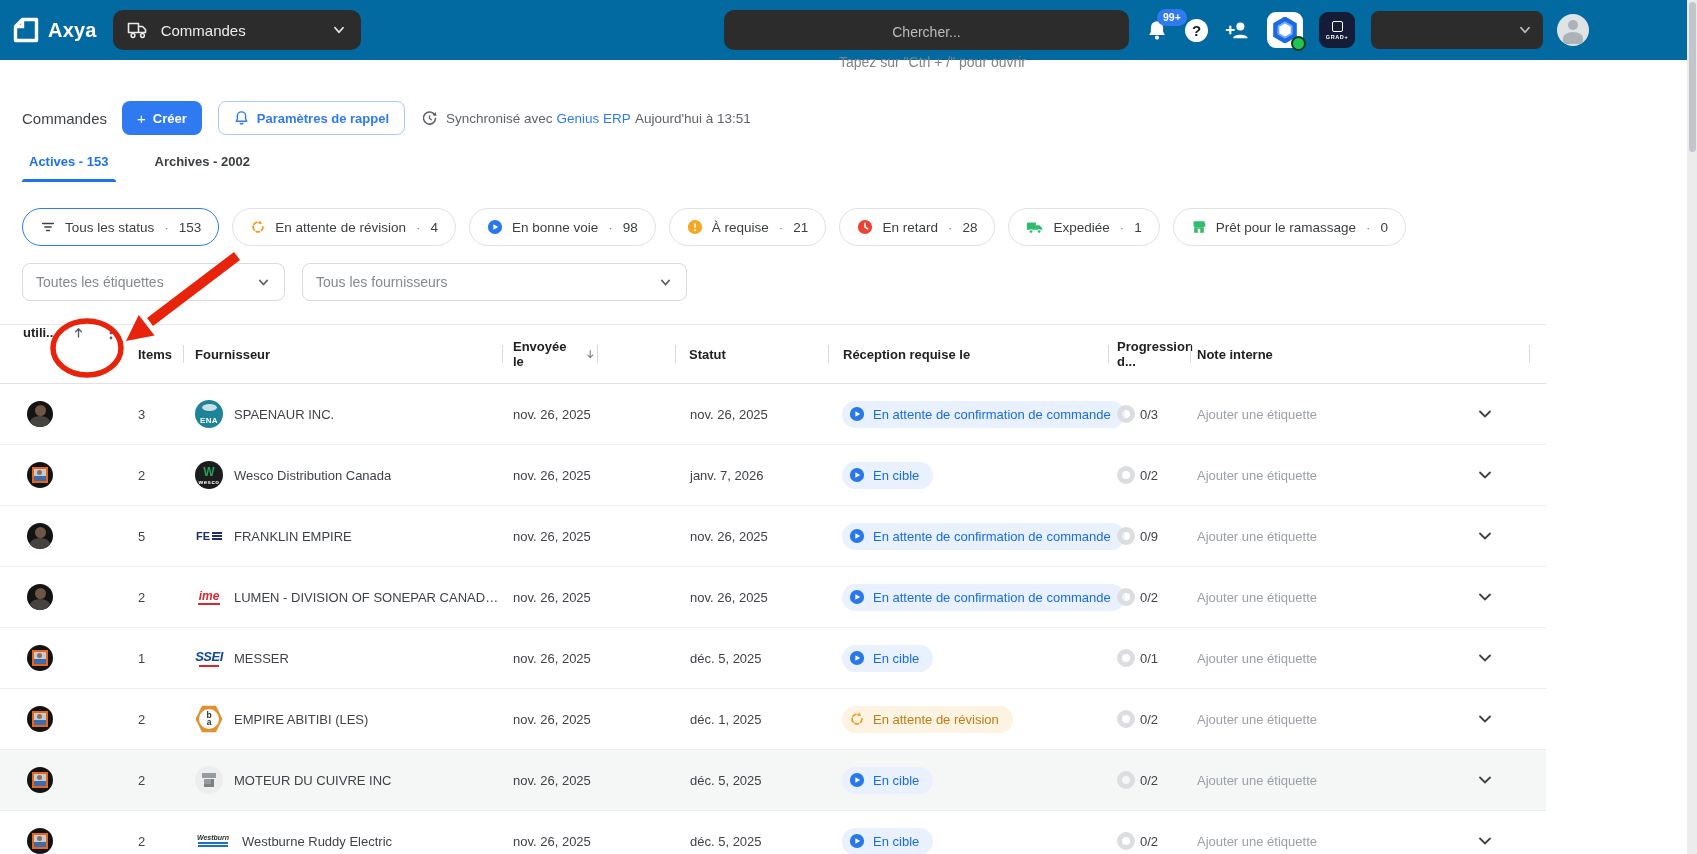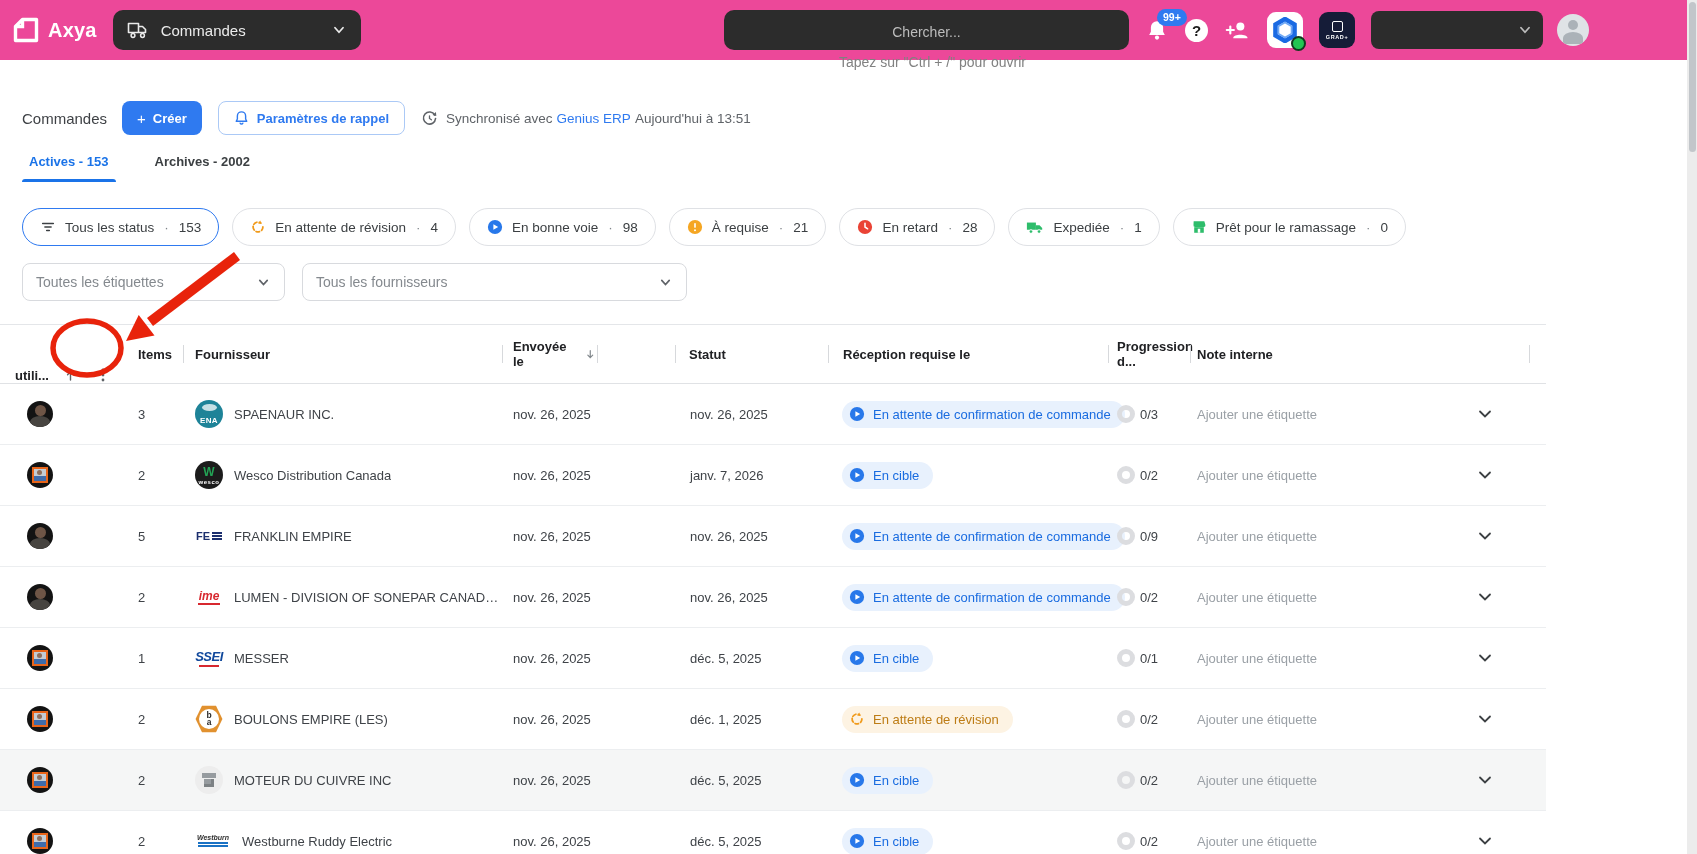--- a/index.html
+++ b/index.html
@@ -1,20 +1,20 @@
 <!DOCTYPE html>
 <html><head>
 <meta charset="utf-8">
 <style>
   html,body{margin:0;padding:0;}
   body{font-family:"Liberation Sans",sans-serif;background:#fff;}
   .screen{position:relative;width:1697px;height:854px;background:#fff;overflow:hidden;}
 
   
-  .topbar{display:flex;align-items:center;height:60px;background:#ec4899;padding-left:12px;position:relative;}
+  .topbar{display:flex;align-items:center;height:60px;background:#0369a1;padding-left:12px;position:relative;}
   .brand{display:flex;align-items:center;gap:8px;}
   .brand-name{color:#fff;font-size:20px;font-weight:700;letter-spacing:.2px;}
   .nav-pill{display:flex;align-items:center;gap:12px;margin-left:16px;height:40px;padding:0 14px;background:#2c2c2c;border:none;border-radius:10px;color:#ececec;font-size:15px;width:248px;cursor:pointer;font-family:inherit;}
   .nav-pill .lbl{flex:1;text-align:left;}
   .tb-spacer{flex:1;}
   .searchbar{display:flex;align-items:center;gap:14px;height:40px;width:373px;background:#2c2c2c;border-radius:10px;padding:0 16px;cursor:text;flex-direction:column;}
   .searchbar .s1{color:#bdbdbd;font-size:14px;}
   .searchbar .s2{color:#818181;font-size:14px;margin-left:12px;white-space:nowrap;}
   .tb-ico{display:flex;align-items:center;justify-content:center;margin-left:17px;position:relative;cursor:pointer;}
   .badge{position:absolute;top:-10px;left:11px;background:#2f7af0;color:#fff;font-size:10.5px;font-weight:700;padding:2px 6px;border-radius:9px;line-height:1.2;}
@@ -69,21 +69,21 @@
   .thead .div-l::before{content:"";position:absolute;left:0;top:50%;transform:translateY(-50%);width:1px;height:18px;background:#d7d9dc;}
   .thead .div-r::after{content:"";position:absolute;right:0;top:50%;transform:translateY(-50%);width:1px;height:18px;background:#d7d9dc;}
   .c-items{padding-left:13px;}
   .c-supplier{padding-left:12px;gap:11px;}
   .c-sent{padding-left:11px;gap:6px;}
   .c-due{padding-left:15px;}
   .c-status{padding-left:14px;}
   .c-prog{padding-left:9px;gap:5px;}
   .c-note{padding-left:7px;}
   .c-chev{justify-content:center;}
-  .hd-user{display:flex;align-items:flex-end;}
+  .hd-user{display:flex;align-items:flex-start;margin-left:8px;}
   .sort-up{margin-left:14px;cursor:pointer;display:flex;}
   .col-menu{margin-left:18px;cursor:pointer;display:flex;}
   .cell-txt{font-size:13px;color:#3f4348;white-space:nowrap;}
   .sup-name{overflow:hidden;text-overflow:ellipsis;}
   .note{color:#9aa0a6;font-size:13px;cursor:pointer;white-space:nowrap;}
   .chev{cursor:pointer;}
 
   
   .avatar{width:26px;height:26px;border-radius:50%;background:#131313;position:relative;overflow:hidden;margin-left:12px;flex:0 0 auto;}
   .av-man::before{content:"";position:absolute;top:4px;left:8px;width:11px;height:11px;border-radius:50%;background:#6e5546;}
@@ -605,21 +605,21 @@
                 <div class="av-frame"></div>
               </div>
             </div>
     <div class="c c-items">
               <span class="cell-txt">2</span>
             </div>
     <div class="c c-supplier">
       <div class="logo lg-boulons" style="background: rgb(225, 145, 47); color: rgb(43, 43, 43);">
                 <span class="lg-main">ba</span>
               </div>
-      <span class="cell-txt sup-name">BOULONS EMPIRE (LES)</span>
+      <span class="cell-txt sup-name">EMPIRE ABITIBI (LES)</span>
     </div>
     <div class="c c-sent">
               <span class="cell-txt">nov. 26, 2025</span>
             </div>
     <div class="c c-gap"></div>
     <div class="c c-due">
               <span class="cell-txt">déc. 1, 2025</span>
             </div>
     <div class="c c-status">
               <span class="pill st-orange">

